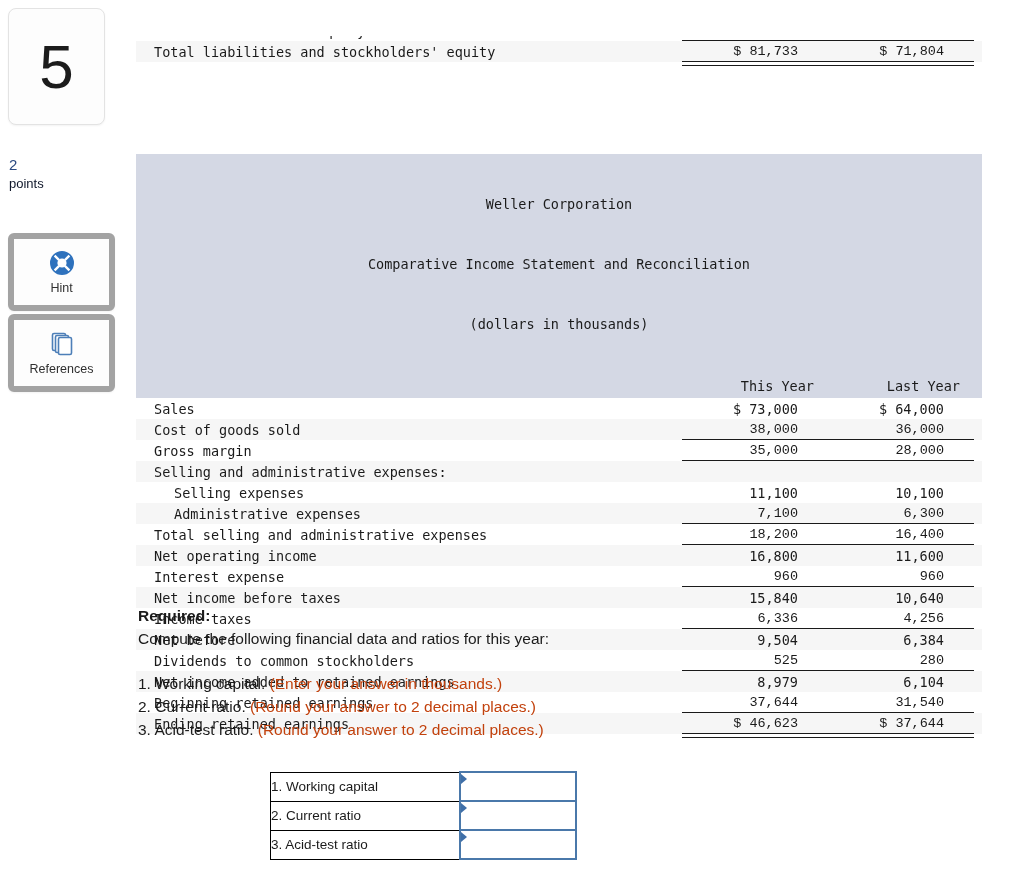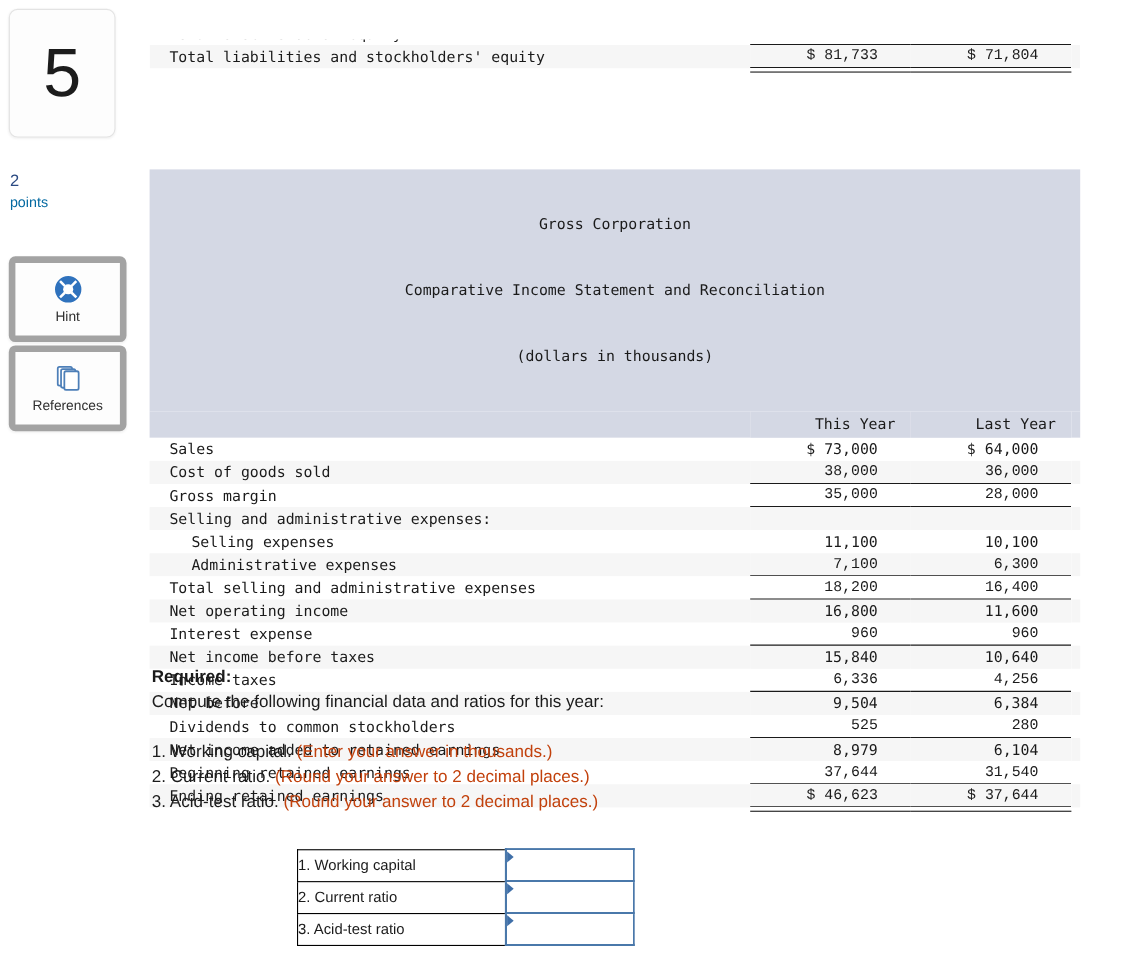--- a/index.html
+++ b/index.html
@@ -48,21 +48,21 @@
     left: 9px; top: 155px;
     width: 110px;
   }
   .points-value {
     font-size: 15px;
     color: #2b4a82;
     line-height: 20px;
   }
   .points-label {
     font-size: 13px;
-    color: #0369a1;
+    color: #0f172a;
     line-height: 18px;
   }
   .rail-btn {
     position: absolute;
     left: 8px;
     width: 95px; height: 66px;
     background: #fdfdfd;
     border: 6px solid #a3a3a3;
     border-radius: 6px;
     box-shadow: 0 1px 2px rgba(0,0,0,0.05);
@@ -304,21 +304,21 @@
     <table class="fin-table" id="table-b">
       <colgroup>
         <col class="col-label">
           <col class="col-num">
           <col class="col-num">
           <col class="col-pad">
       </colgroup>
       <tbody>
         <tr>
           <td colspan="4" class="stmt-head">
-            <div class="hline">Gross Corporation</div>
+            <div class="hline">Weller Corporation</div>
             <div class="hline">Comparative Income Statement and Reconciliation</div>
             <div class="hline">(dollars in thousands)</div>
           </td>
         </tr>
         <tr class="colhead-row">
           <td></td>
           <td class="ch">This Year</td>
           <td class="ch">Last Year</td>
           <td></td>
         </tr>

